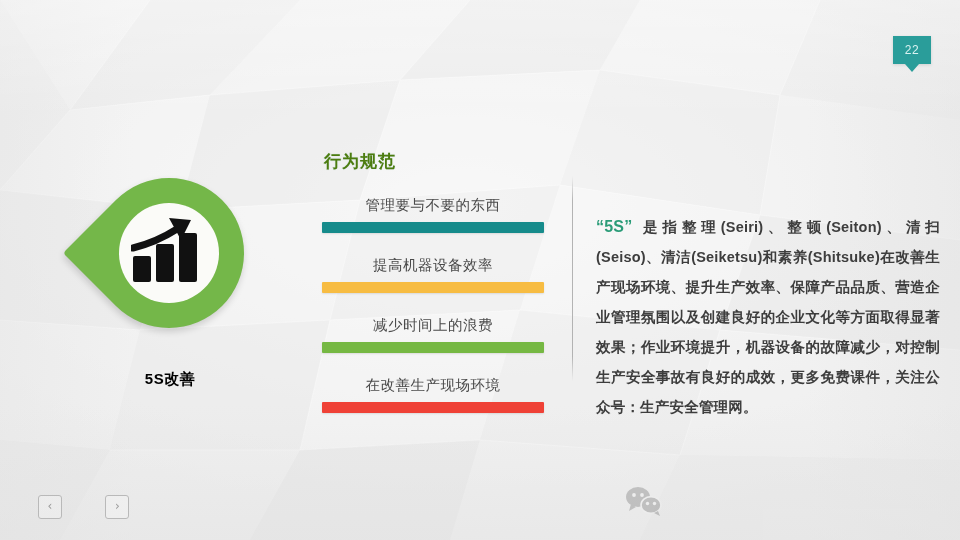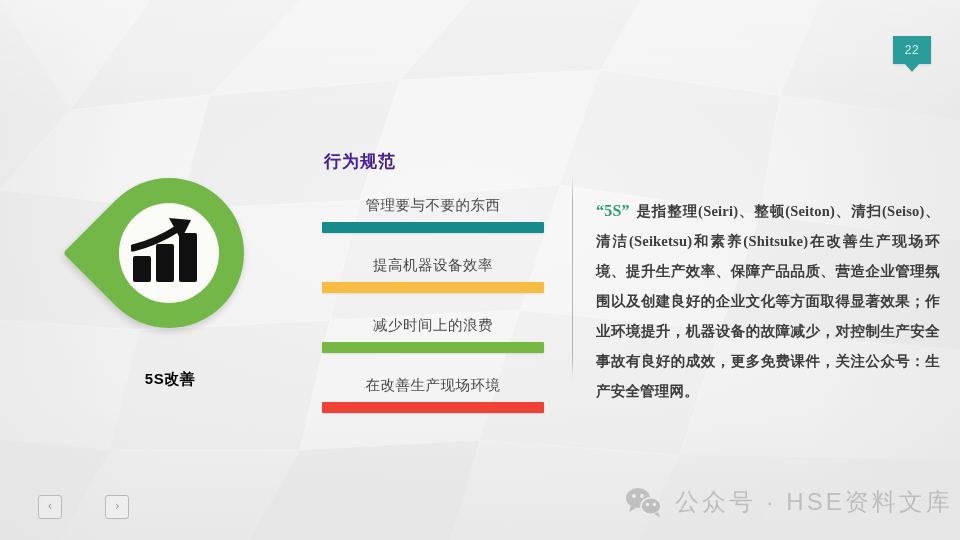--- a/index.html
+++ b/index.html
@@ -160,21 +160,21 @@
   
   .mid {
     position: absolute;
     left: 322px;
     top: 150px;
     width: 222px;
   }
   .mid-heading {
     font-size: 17px;
     font-weight: bold;
-    color: #4c1d95;
+    color: #4d7c0f;
     letter-spacing: 1px;
     margin-left: 2px;
     margin-bottom: 12px;
     text-shadow: 0 0 1px rgba(53,163,122,.3);
   }
   .mid-item { margin-top: 20px; }
   .mid-item-label {
     text-align: center;
     font-size: 14.5px;
     color: #4a4a4a;
@@ -195,29 +195,28 @@
     top: 176px;
     width: 1px;
     height: 205px;
     background: linear-gradient(180deg, rgba(180,180,180,0) 0%, rgba(168,168,168,.85) 12%, rgba(168,168,168,.85) 88%, rgba(180,180,180,0) 100%);
   }
 
   
   .body-text {
     position: absolute;
     left: 596px;
-    top: 196px;
+    top: 212px;
     width: 344px;
     font-size: 14.5px;
     line-height: 30px;
     color: #3d3d3d;
     font-weight: bold;
     text-align: justify;
     letter-spacing: .2px;
-    font-family: Liberation Serif, serif;
   }
   .body-text .kw {
     color: #2b9c78;
     font-size: 16px;
     margin-right: 6px;
   }
 
   
   .nav {
     position: absolute;
@@ -360,16 +359,15 @@
     <svg class="watermark-icon" viewBox="0 0 38 30">
       <ellipse cx="13" cy="11" rx="12" ry="10" fill="#6f6f6f"></ellipse>
       <polygon points="6,18 4,25 11,21" fill="#6f6f6f"></polygon>
       <circle cx="9" cy="9" r="1.9" fill="#f2f2f2"></circle>
       <circle cx="17" cy="9" r="1.9" fill="#f2f2f2"></circle>
       <ellipse cx="26" cy="19" rx="10" ry="8.4" fill="#6f6f6f" stroke="#f2f2f2" stroke-width="1.6"></ellipse>
       <polygon points="33,25 35,30 29,27" fill="#6f6f6f"></polygon>
       <circle cx="22.5" cy="17.5" r="1.7" fill="#f2f2f2"></circle>
       <circle cx="29.5" cy="17.5" r="1.7" fill="#f2f2f2"></circle>
     </svg>
-    <span class="watermark-text">公众号 · HSE资料文库</span>
   </div>
 
 </div>
 
 </body></html>

